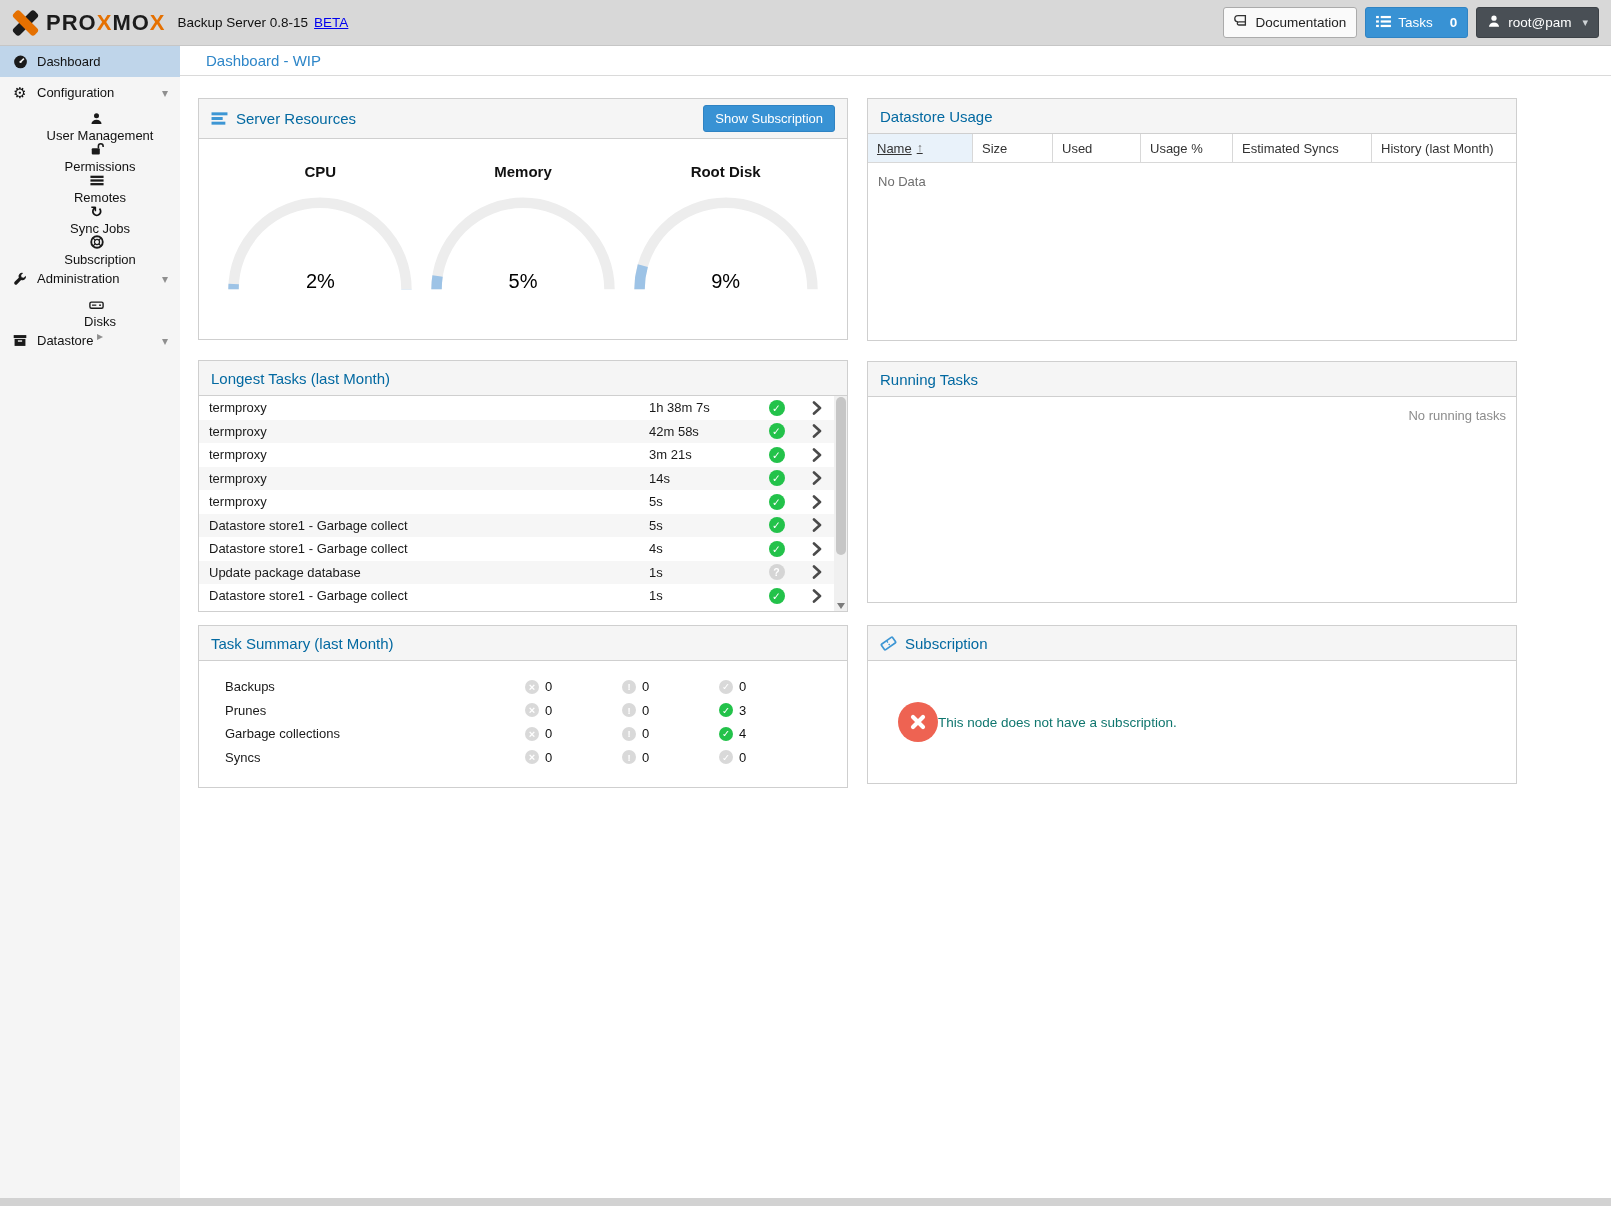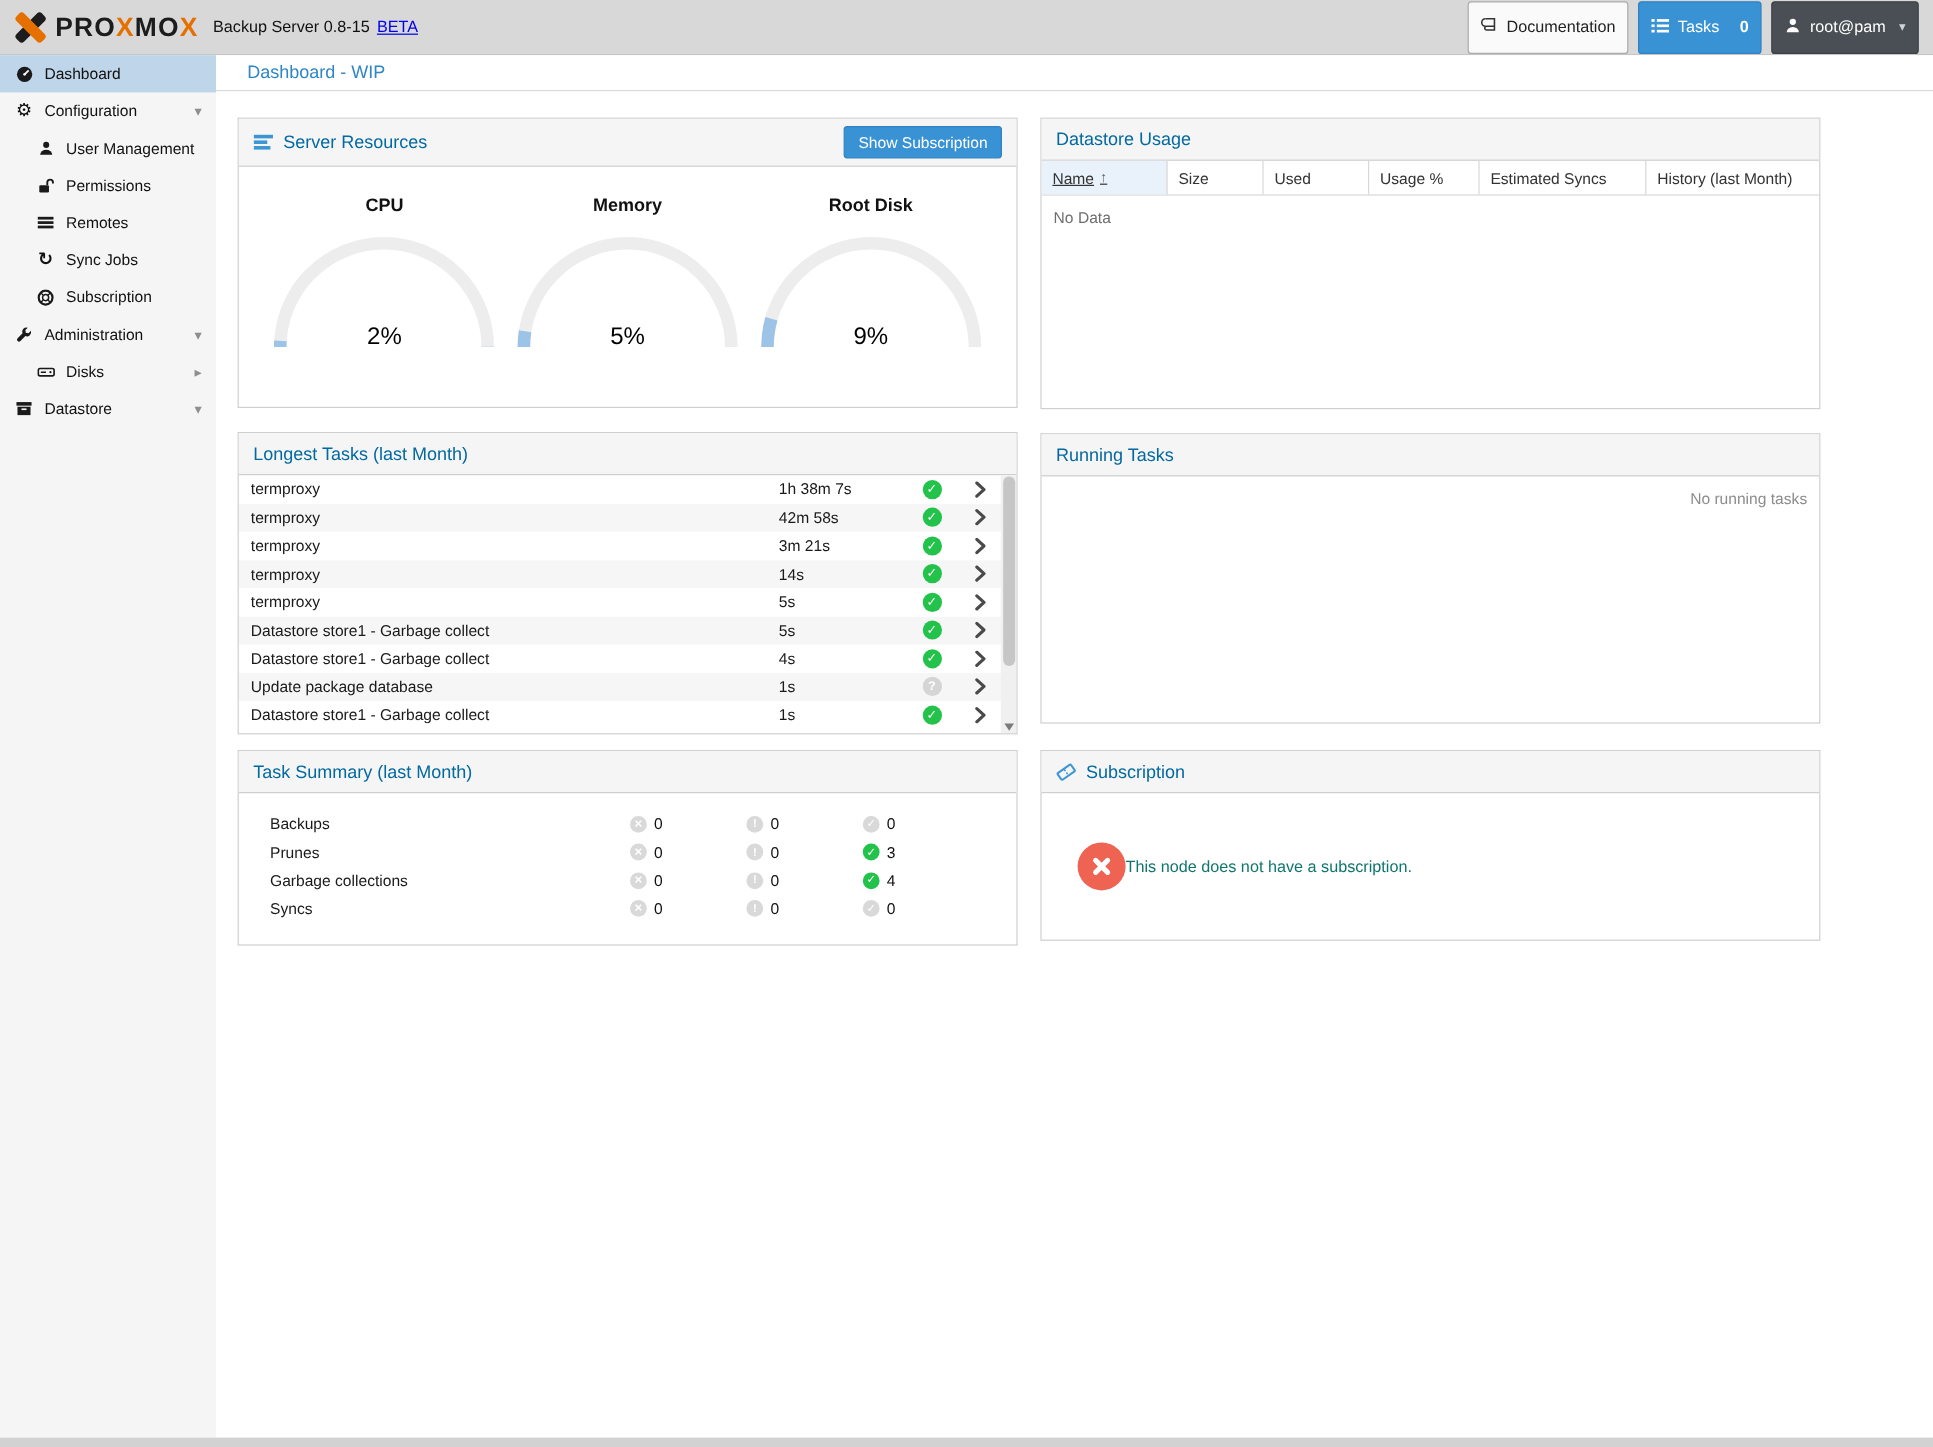--- a/index.html
+++ b/index.html
@@ -11,32 +11,32 @@
   .logo-wrap { display:flex; align-items:center; margin-left:10px; }
   .logo-x { position:relative; width:30px; height:30px; margin-right:6px; }
   .logo-x .bar { position:absolute; left:11px; top:0; width:9px; height:30px; border-radius:3px; }
   .logo-x .bar.dark { background:#1c1c1c; transform:rotate(45deg); }
   .logo-x .bar.orange { background:#e57000; transform:rotate(-45deg); }
   .brand { font-size:22px; font-weight:bold; letter-spacing:1px; color:#1c1c1c; }
   .brand .ox { color:#e57000; }
   .product-name { margin-left:12px; font-size:13.5px; color:#111; }
   .beta-link { margin-left:6px; font-size:13.5px; color:#0000ee; text-decoration:underline; cursor:pointer; }
   .topbar-right { margin-left:auto; display:flex; align-items:center; gap:8px; margin-right:12px; }
-  .tb-btn { height:44px; display:flex; align-items:center; gap:7px; padding:0 10px; border-radius:3px; font-size:13.5px; cursor:pointer; }
+  .tb-btn { height:31px; display:flex; align-items:center; gap:7px; padding:0 10px; border-radius:3px; font-size:13.5px; cursor:pointer; }
   .tb-btn.light { background:#fafafa; border:1px solid #ababab; color:#222; }
   .tb-btn.blue { background:#3892d4; border:1px solid #2f83c3; color:#fff; }
   .tb-btn.dark { background:#494f55; border:1px solid #3c4146; color:#fff; }
   .tb-badge { font-weight:bold; margin-left:10px; }
   .tb-caret { font-size:11px; color:#cfd3d6; margin-left:4px; }
 
   
   .sidebar { position:absolute; top:46px; left:0; width:180px; bottom:8px; background:#f5f5f5; }
   .side-item { height:31px; display:flex; align-items:center; padding:0 8px 0 10px; cursor:pointer; color:#111; }
   .side-item[data-selected="true"] { background:#bfd5ea; }
-  .side-item.child { padding-left:28px; }
+  .side-item.child { padding-left:28px;flex-direction:column; }
   .side-ico { width:20px; display:flex; justify-content:center; align-items:center; margin-right:7px; flex:0 0 20px; }
   .side-ico svg { display:block; }
   .glyph-ico { font-size:15px; line-height:1; }
   .side-label { flex:1; white-space:nowrap; }
   .caret { width:14px; text-align:center; color:#8f8f8f; font-size:12px; }
   .caret[data-caret="down"]::after { content:"▾"; }
   .caret[data-caret="right"]::after { content:"▸"; }
 
   
   .main { position:absolute; top:46px; left:180px; right:0; bottom:8px; background:#fff; overflow:hidden; }

